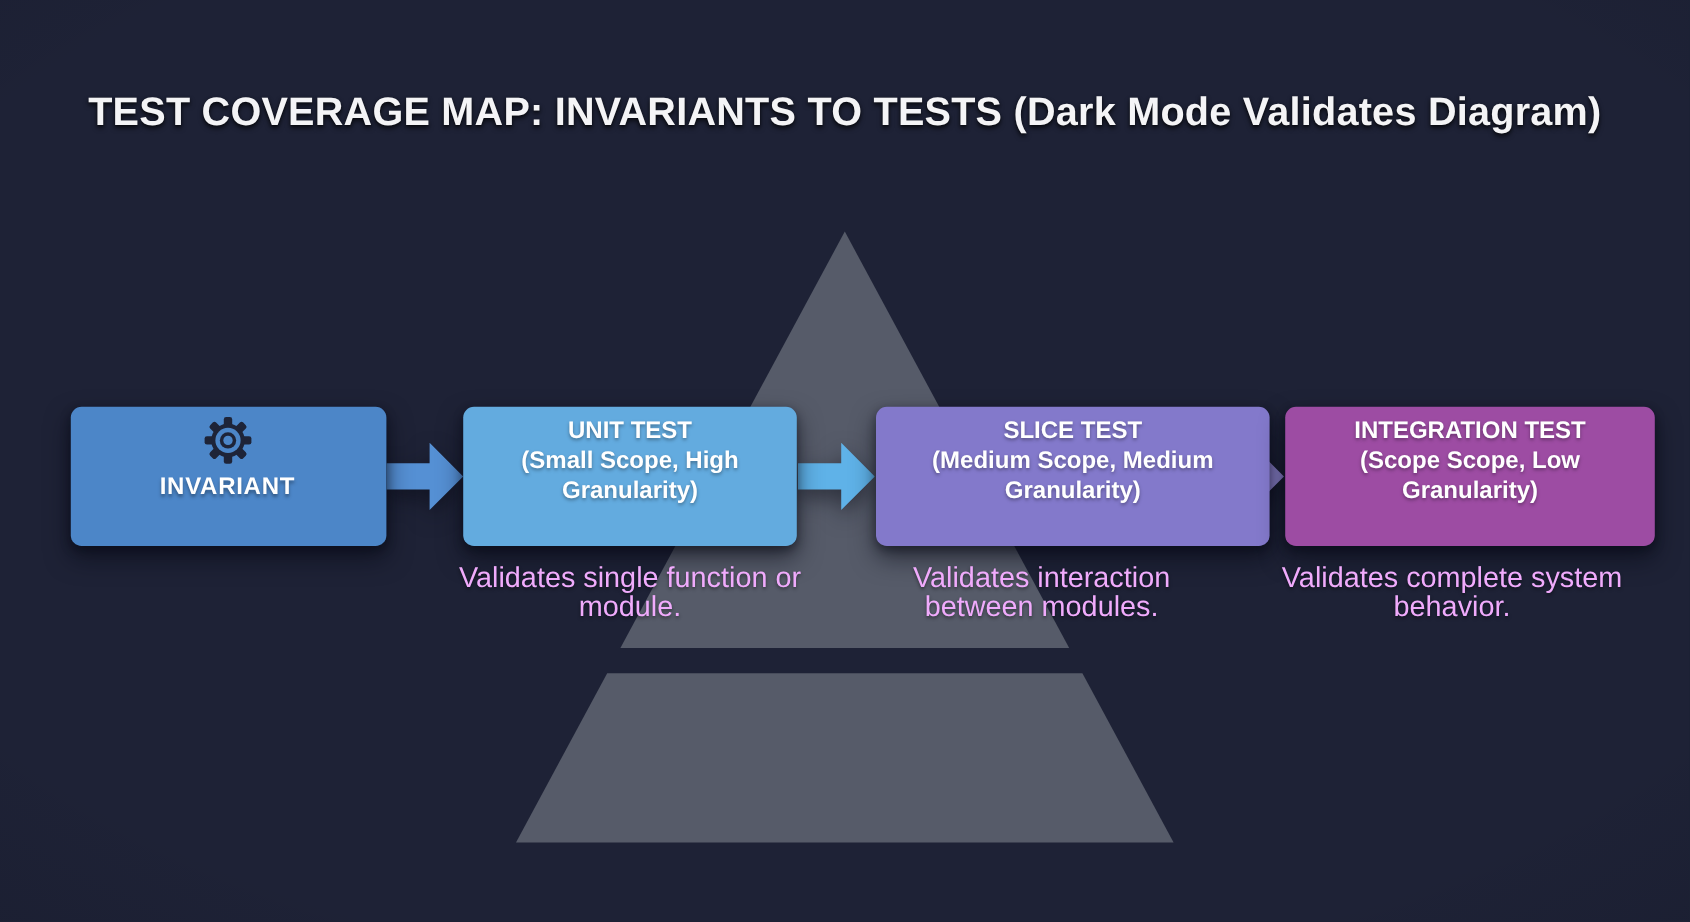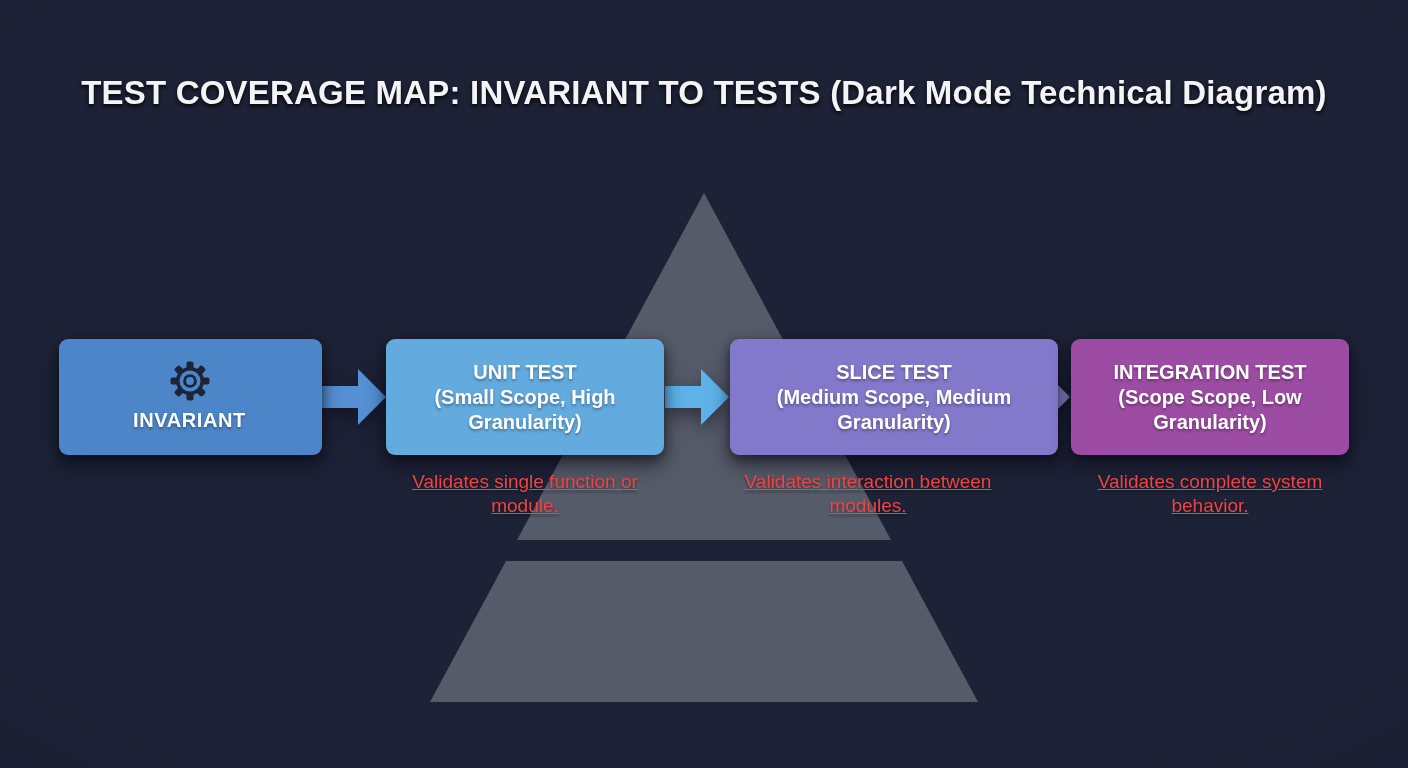--- a/index.html
+++ b/index.html
@@ -43,21 +43,20 @@
   }
   .node {
     position: absolute;
     top: 339px;
     height: 116px;
     z-index: 4;
     border-radius: 9px;
     display: flex;
     flex-direction: column;
     align-items: center;
-    justify-content: center;
     padding: 8px 14px;
     box-shadow: 0 10px 20px rgba(6,8,18,0.55), 0 3px 8px rgba(6,8,18,0.4);
   }
   .node-heading {
     color: #ffffff;
     font-size: 20px;
     font-weight: 700;
     line-height: 25px;
     text-align: center;
     text-shadow: 0 2px 3px rgba(0,0,0,0.35);
@@ -71,41 +70,40 @@
     top: 368px;
     z-index: 3;
     filter: drop-shadow(0 7px 9px rgba(6,8,18,0.5));
   }
   .description {
     position: absolute;
     top: 470px;
     width: 290px;
     z-index: 4;
     text-align: center;
-    color: #ef4444;
-    font-size: 19px;
+    color: #f0abfc;
+    font-size: 24px;
     line-height: 24px;
     text-shadow: 0 2px 3px rgba(0,0,0,0.45);
-    text-decoration: underline;
   }
   .gear-wrap { line-height: 0; }
 </style>
 </head>
 <body>
 
 <div class="canvas">
 
   <svg class="pyramid-svg" width="1408" height="768" viewBox="0 0 1408 768">
     <polygon points="704,193 891,540 517,540" fill="#565b69"></polygon>
     <polygon points="506,561 902,561 978,702 430,702" fill="#565b69"></polygon>
   </svg>
 
   <div class="vignette"></div>
 
-  <div class="page-title">TEST COVERAGE MAP: INVARIANT TO TESTS (Dark Mode Technical Diagram)</div>
+  <div class="page-title">TEST COVERAGE MAP: INVARIANTS TO TESTS (Dark Mode Validates Diagram)</div>
 
   <div class="node" style="left: 59px; width: 263px; background-color: rgb(76, 134, 200); padding-left: 12px;">
     <span class="gear-wrap">
       <svg width="40" height="40" viewBox="0 0 40 40">
         <g fill="#1e2438">
           <rect x="16.5" y="0.5" width="7" height="9" rx="2" fill="inherit"></rect>
           <rect x="16.5" y="0.5" width="7" height="9" rx="2" transform="rotate(45 20 20)"></rect>
           <rect x="16.5" y="0.5" width="7" height="9" rx="2" transform="rotate(90 20 20)"></rect>
           <rect x="16.5" y="0.5" width="7" height="9" rx="2" transform="rotate(135 20 20)"></rect>
           <rect x="16.5" y="0.5" width="7" height="9" rx="2" transform="rotate(180 20 20)"></rect>
@@ -137,21 +135,21 @@
 
   <div class="node" style="left: 730px; width: 328px; background-color: rgb(131, 121, 203);">
     <div class="node-heading">SLICE TEST</div>
     <div class="node-heading">(Medium Scope, Medium Granularity)</div>
   </div>
 
   <svg class="arrow" style="left:1006px;" width="64" height="58" viewBox="0 0 64 58">
     <polygon points="0,18 36,18 36,1 64,29 36,57 36,40 0,40" fill="#9187d3"></polygon>
   </svg>
 
-  <div class="node" style="left: 1071px; width: 278px; background-color: rgb(157, 76, 163);">
+  <div class="node" style="left: 1071px; width: 308px; background-color: rgb(157, 76, 163);">
     <div class="node-heading">INTEGRATION TEST</div>
     <div class="node-heading">(Scope Scope, Low Granularity)</div>
   </div>
 
   <div class="description" style="left:380px;">Validates single function or module.</div>
   <div class="description" style="left:1065px;">Validates complete system behavior.</div>
   <div class="description" style="left:723px;">Validates interaction between modules.</div>
 
 </div>
 

